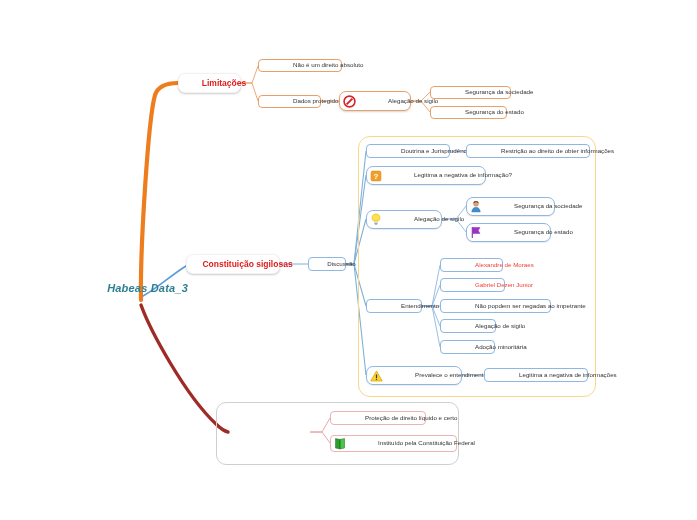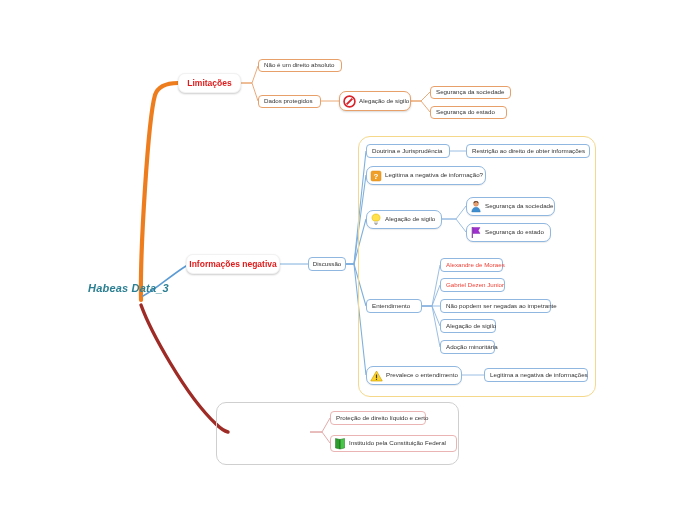--- a/index.html
+++ b/index.html
@@ -30,20 +30,21 @@
     box-sizing: border-box;
     display: flex;
     align-items: center;
     white-space: nowrap;
     background: #ffffff;
     z-index: 5;
   }
   .node .lbl {
     display: inline-block;
     line-height: 1.05;
+    margin-left: 29px;
   }
 
   
   .root {
     background: transparent;
     color: #2a7f92;
     font-style: italic;
     font-weight: bold;
     font-size: 11px;
     letter-spacing: .2px;
@@ -159,21 +160,21 @@
 
     <path d="M 141 305 C 150 330 185 395 216 424 C 220 428 224 431 228 432" fill="none" stroke="#9e2b25" stroke-width="3.4" stroke-linecap="round"></path>
 
     <path d="M 310 432 L 322 432 L 330 418" fill="none" stroke="#e0a0a0" stroke-width="0.9"></path>
     <path d="M 310 432 L 322 432 L 330 443" fill="none" stroke="#e0a0a0" stroke-width="0.9"></path>
   </svg>
 
   <div class="container-outline" style="left:358px; top:136px; width:236px; height:259px;"></div>
   <div class="container-outline grey" style="left:216px; top:402px; width:241px; height:61px;"></div>
 
-  <div class="node root" style="left:88px; top:281px; width:100px; height:16px;">
+  <div class="node root" style="left:88px; top:281px; width:100px; height:16px;justify-content:flex-end;">
     <span class="lbl">Habeas Data_3</span>
   </div>
 
   <div class="node main-node" style="left:178px; top:73px; width:63px; height:20px;">
     <span class="lbl">Limitações</span>
   </div>
 
   <div class="node box" style="left:258px; top:59px; width:84px; height:13px;">
     <span class="lbl">Não é um direito absoluto</span>
   </div>
@@ -194,21 +195,21 @@
 
   <div class="node box" style="left:430px; top:86px; width:81px; height:13px;">
     <span class="lbl">Segurança da sociedade</span>
   </div>
 
   <div class="node box" style="left:430px; top:106px; width:77px; height:13px;">
     <span class="lbl">Segurança do estado</span>
   </div>
 
   <div class="node main-node" style="left:186px; top:254px; width:94px; height:20px;">
-    <span class="lbl">Informações negativa</span>
+    <span class="lbl">Constituição sigilosas</span>
   </div>
 
   <div class="node box blue" style="left:308px; top:257px; width:38px; height:14px; justify-content:center; padding:0 3px;">
     <span class="lbl">Discussão</span>
   </div>
 
   <div class="node box blue" style="left:366px; top:144px; width:84px; height:14px;">
     <span class="lbl">Doutrina e Jurisprudência</span>
   </div>
 

